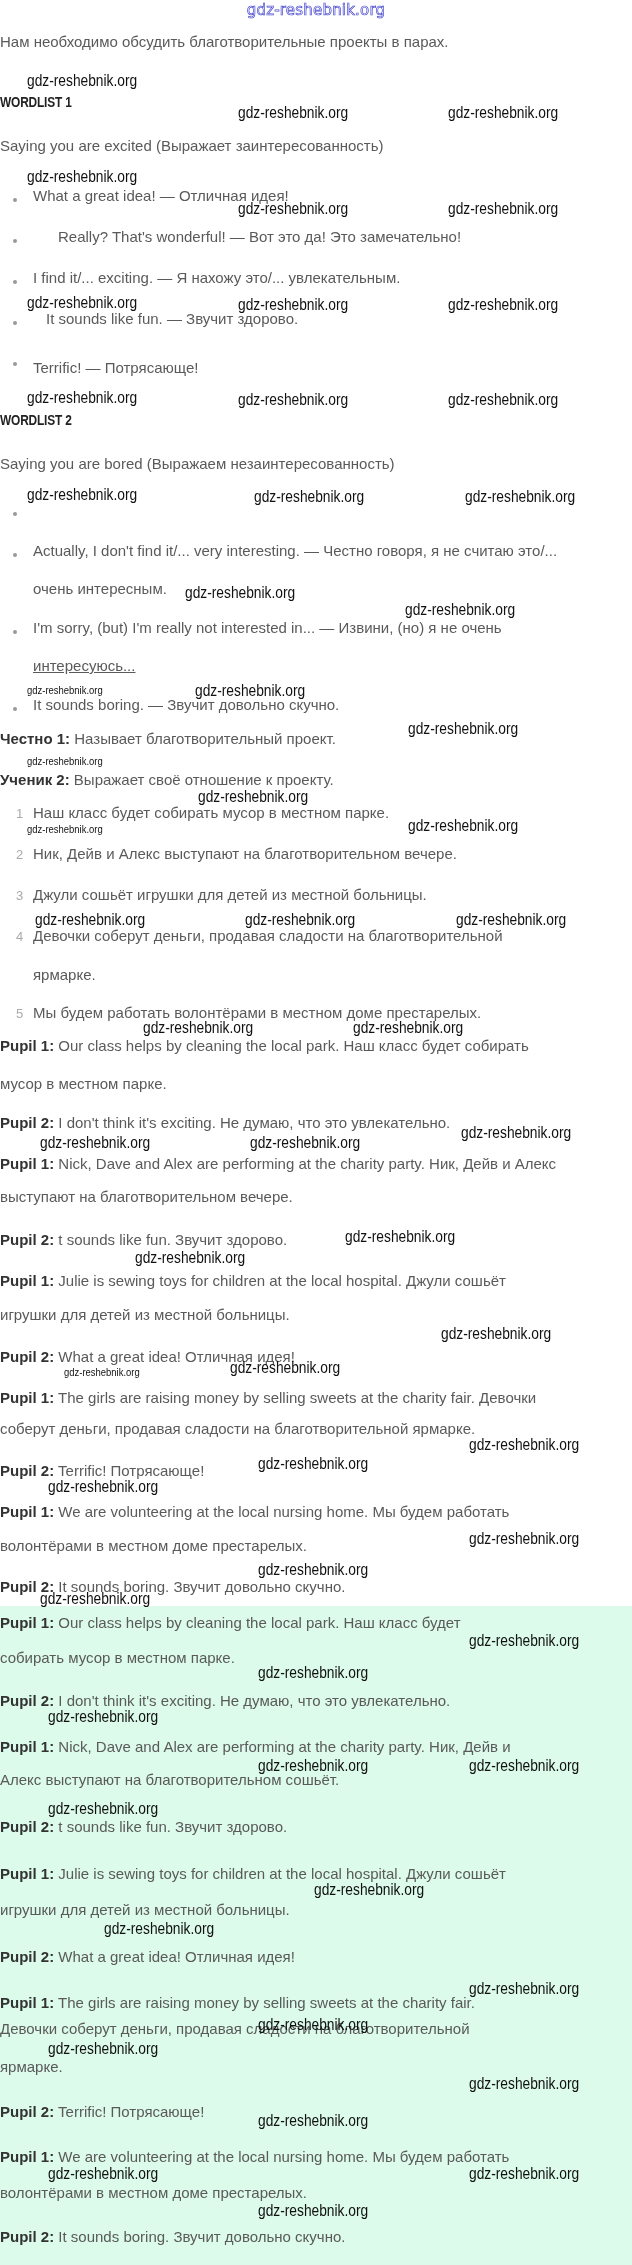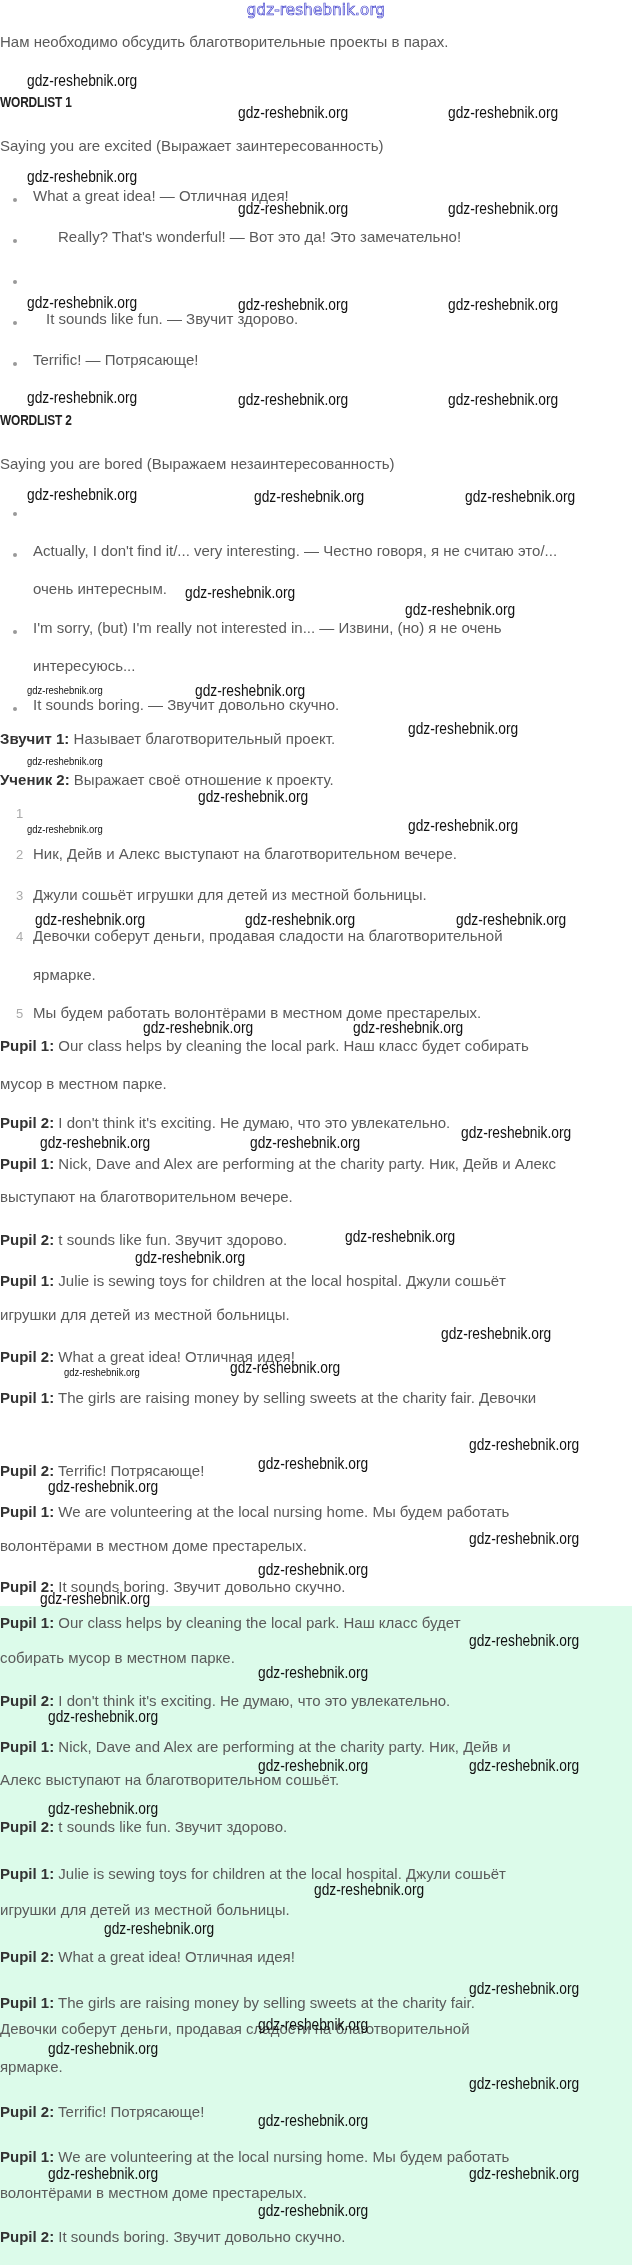--- a/index.html
+++ b/index.html
@@ -42,62 +42,65 @@
   <div class="abs txt" style="left:0;top:33px;">Нам необходимо обсудить благотворительные проекты в парах.</div>
 
   <div class="abs heading" style="left:0;top:94px;">WORDLIST 1</div>
   <div class="abs txt" style="left:0;top:137px;">Saying you are excited (Выражает заинтересованность)</div>
 
   <div class="bullet-dot" style="left:13px;top:198px;"></div>
   <div class="abs txt" style="left:33px;top:187px;">What a great idea! — Отличная идея!</div>
   <div class="bullet-dot" style="left:13px;top:239px;"></div>
   <div class="abs txt" style="left:33px;top:228px;margin-left:25px;">Really? That's wonderful! — Вот это да! Это замечательно!</div>
   <div class="bullet-dot" style="left:13px;top:280px;"></div>
+  <div class="abs txt" style="left:33px;top:269px;">I find it/... exciting. — Я нахожу это/... увлекательным.</div>
   <div class="bullet-dot" style="left:13px;top:321px;"></div>
   <div class="abs txt" style="left:46px;top:310px;">It sounds like fun. — Звучит здорово.</div>
   <div class="bullet-dot" style="left:13px;top:362px;"></div>
-  <div class="abs txt" style="left:33px;top:351px;">Terrific! — Потрясающе!</div>
+  <div class="abs txt" style="left:33px;top:359px;">Terrific! — Потрясающе!</div>
 
   <div class="abs heading" style="left:0;top:412px;">WORDLIST 2</div>
   <div class="abs txt" style="left:0;top:455px;">Saying you are bored (Выражаем незаинтересованность)</div>
 
   <div class="bullet-dot" style="left:13px;top:512px;"></div>
   <div class="bullet-dot" style="left:13px;top:553px;"></div>
   <div class="abs txt" style="left:33px;top:542px;">Actually, I don't find it/... very interesting. — Честно говоря, я не считаю это/...</div>
   <div class="abs txt" style="left:33px;top:580px;">очень интересным.</div>
   <div class="bullet-dot" style="left:13px;top:630px;"></div>
   <div class="abs txt" style="left:33px;top:619px;">I'm sorry, (but) I'm really not interested in... — Извини, (но) я не очень</div>
-  <div class="abs txt" style="left:33px;top:657px;">интересуюсь...</div>
+  <div class="abs txt" style="left:33px;top:657px;text-decoration:underline;">интересуюсь...</div>
   <div class="bullet-dot" style="left:13px;top:707px;"></div>
   <div class="abs txt" style="left:33px;top:696px;">It sounds boring. — Звучит довольно скучно.</div>
 
-  <div class="abs txt" style="left:0;top:730px;"><span class="lbl">Звучит 1:</span><span> Называет благотворительный проект.</span></div>
+  <div class="abs txt" style="left:0;top:730px;"><span class="lbl">Честно 1:</span><span> Называет благотворительный проект.</span></div>
   <div class="abs txt" style="left:0;top:771px;"><span class="lbl">Ученик 2:</span><span> Выражает своё отношение к проекту.</span></div>
 
   <div class="abs num" style="left:16px;top:806px;">1</div>
+  <div class="abs txt" style="left:33px;top:804px;">Наш класс будет собирать мусор в местном парке.</div>
   <div class="abs num" style="left:16px;top:847px;">2</div>
   <div class="abs txt" style="left:33px;top:845px;">Ник, Дейв и Алекс выступают на благотворительном вечере.</div>
   <div class="abs num" style="left:16px;top:888px;">3</div>
   <div class="abs txt" style="left:33px;top:886px;">Джули сошьёт игрушки для детей из местной больницы.</div>
   <div class="abs num" style="left:16px;top:929px;">4</div>
   <div class="abs txt" style="left:33px;top:927px;">Девочки соберут деньги, продавая сладости на благотворительной</div>
   <div class="abs txt" style="left:33px;top:966px;">ярмарке.</div>
   <div class="abs num" style="left:16px;top:1006px;">5</div>
   <div class="abs txt" style="left:33px;top:1004px;">Мы будем работать волонтёрами в местном доме престарелых.</div>
 
   <div class="abs txt" style="left:0;top:1037px;"><span class="lbl">Pupil 1:</span><span> Our class helps by cleaning the local park. Наш класс будет собирать</span></div>
   <div class="abs txt" style="left:0;top:1075px;">мусор в местном парке.</div>
   <div class="abs txt" style="left:0;top:1114px;"><span class="lbl">Pupil 2:</span><span> I don't think it's exciting. Не думаю, что это увлекательно.</span></div>
   <div class="abs txt" style="left:0;top:1155px;"><span class="lbl">Pupil 1:</span><span> Nick, Dave and Alex are performing at the charity party. Ник, Дейв и Алекс</span></div>
   <div class="abs txt" style="left:0;top:1188px;">выступают на благотворительном вечере.</div>
   <div class="abs txt" style="left:0;top:1231px;"><span class="lbl">Pupil 2:</span><span> t sounds like fun. Звучит здорово.</span></div>
   <div class="abs txt" style="left:0;top:1272px;"><span class="lbl">Pupil 1:</span><span> Julie is sewing toys for children at the local hospital. Джули сошьёт</span></div>
   <div class="abs txt" style="left:0;top:1306px;">игрушки для детей из местной больницы.</div>
   <div class="abs txt" style="left:0;top:1348px;"><span class="lbl">Pupil 2:</span><span> What a great idea! Отличная идея!</span></div>
   <div class="abs txt" style="left:0;top:1389px;"><span class="lbl">Pupil 1:</span><span> The girls are raising money by selling sweets at the charity fair. Девочки</span></div>
+  <div class="abs txt" style="left:0;top:1420px;">соберут деньги, продавая сладости на благотворительной ярмарке.</div>
   <div class="abs txt" style="left:0;top:1462px;"><span class="lbl">Pupil 2:</span><span> Terrific! Потрясающе!</span></div>
   <div class="abs txt" style="left:0;top:1503px;"><span class="lbl">Pupil 1:</span><span> We are volunteering at the local nursing home. Мы будем работать</span></div>
   <div class="abs txt" style="left:0;top:1537px;">волонтёрами в местном доме престарелых.</div>
   <div class="abs txt" style="left:0;top:1578px;"><span class="lbl">Pupil 2:</span><span> It sounds boring. Звучит довольно скучно.</span></div>
 
   <div class="abs txt" style="left:0;top:1614px;"><span class="lbl">Pupil 1:</span><span> Our class helps by cleaning the local park. Наш класс будет</span></div>
   <div class="abs txt" style="left:0;top:1649px;">собирать мусор в местном парке.</div>
   <div class="abs txt" style="left:0;top:1692px;"><span class="lbl">Pupil 2:</span><span> I don't think it's exciting. Не думаю, что это увлекательно.</span></div>
   <div class="abs txt" style="left:0;top:1738px;"><span class="lbl">Pupil 1:</span><span> Nick, Dave and Alex are performing at the charity party. Ник, Дейв и</span></div>
   <div class="abs txt" style="left:0;top:1771px;">Алекс выступают на благотворительном сошьёт.</div>

